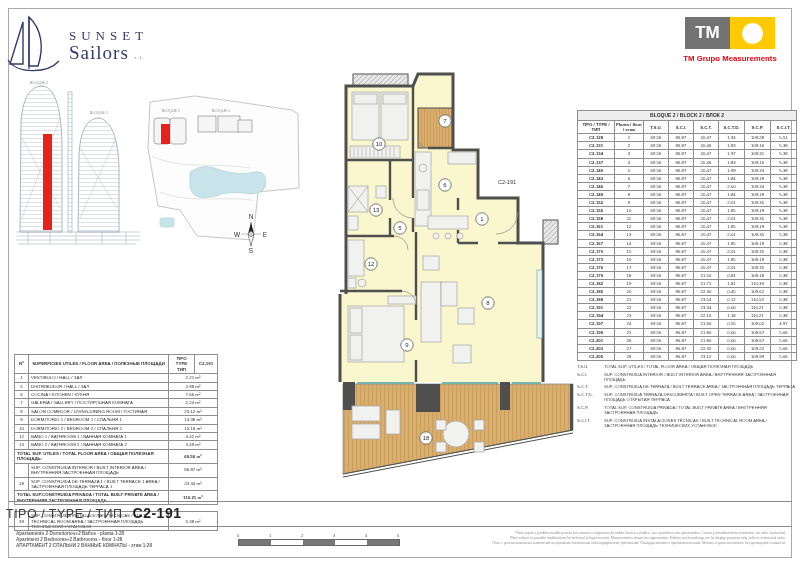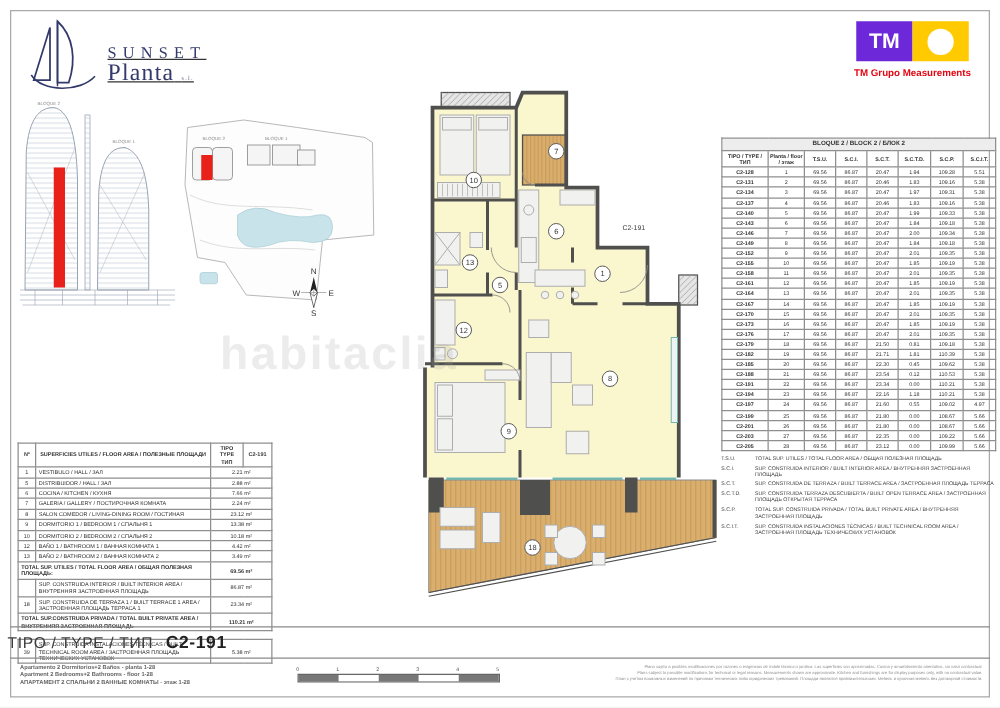--- a/index.html
+++ b/index.html
@@ -2,30 +2,30 @@
 <html><head>
 <meta charset="utf-8">
 <style>
   html,body{margin:0;padding:0;background:#e8e8e8;}
   .sheet{position:relative;width:800px;height:566px;background:#ffffff;overflow:hidden;
          font-family:"Liberation Sans",sans-serif;color:#333;}
   .frame{position:absolute;left:8px;top:8px;width:782px;height:548px;border:1px solid #a9a9a9;}
   .abs{position:absolute;}
 
   
-  #brand{left:22px;top:14px;display:flex;align-items:center;text-decoration:underline;}
+  #brand{left:5px;top:14px;display:flex;align-items:flex-start;}
   .brand-text{margin-left:6px;color:#333a6b;font-family:"Liberation Serif",serif;}
   .brand-top{font-size:13px;letter-spacing:5px;margin-top:14px;}
   .brand-bottom{font-size:19px;letter-spacing:1px;margin-top:-2px;}
   .brand-suffix{font-size:5px;color:#6b6f8d;vertical-align:baseline;}
 
   
   #tm{left:682px;top:17px;width:96px;text-align:center;}
   .tm-squares{display:flex;justify-content:center;}
-  .tm-red{width:45px;height:32px;background:#6d28d9;color:#fff;font-weight:bold;
+  .tm-red{width:45px;height:32px;background:#737373;color:#fff;font-weight:bold;
           font-size:17px;line-height:32px;text-align:center;letter-spacing:0;}
   .tm-yellow{width:45px;height:32px;background:#FFCB00;display:flex;align-items:center;justify-content:center;}
   .tm-dot{width:21px;height:21px;border-radius:50%;background:#fff;}
   .tm-tagline{margin-top:5px;font-size:7.8px;font-weight:bold;color:#E30613;white-space:nowrap;}
 
   
   svg text{font-family:"Liberation Sans",sans-serif;}
   .rc{fill:#fff;stroke:#5a5a5a;stroke-width:0.8;}
   .rct{font-size:6px;text-anchor:middle;fill:#333;}
   .tiny-lbl{font-size:3.6px;fill:#8a8a8a;}
@@ -84,21 +84,21 @@
 
   <div id="brand" class="abs">
     <svg width="58" height="62" viewBox="0 0 58 62">
       <path d="M18,8 L18,50 L5,50 Z" fill="none" stroke="#333a6b" stroke-width="1.4"></path>
       <path d="M24,3 C37,15 39,34 33,52 L24,52 Z" fill="none" stroke="#333a6b" stroke-width="1.4"></path>
       <line x1="24" y1="3" x2="24" y2="55" stroke="#333a6b" stroke-width="1.2"></line>
       <path d="M3,46 C12,60 42,60 54,47" fill="none" stroke="#333a6b" stroke-width="1.3"></path>
     </svg>
     <div class="brand-text">
       <div class="brand-top">SUNSET</div>
-      <div class="brand-bottom"><span>Planta</span> <span class="brand-suffix">s.l.</span></div>
+      <div class="brand-bottom"><span>Sailors</span> <span class="brand-suffix">s.l.</span></div>
     </div>
   </div>
 
   <div id="tm" class="abs">
     <div class="tm-squares">
       <div class="tm-red">TM</div>
       <div class="tm-yellow">
           <div class="tm-dot"></div>
         </div>
     </div>
@@ -141,21 +141,20 @@
     <line x1="18" y1="12" x2="18" y2="36" stroke="#999" stroke-width="0.6"></line>
     <line x1="8" y1="24" x2="28" y2="24" stroke="#999" stroke-width="0.6"></line>
     <polygon points="18,12 21,24 18,21 15,24" fill="#222"></polygon>
     <polygon points="18,36 21,24 18,27 15,24" fill="#fff" stroke="#222" stroke-width="0.5"></polygon>
     <text x="18" y="9" font-size="6.5" text-anchor="middle" fill="#333">N</text>
     <text x="4" y="26.5" font-size="6.5" text-anchor="middle" fill="#333">W</text>
     <text x="32" y="26.5" font-size="6.5" text-anchor="middle" fill="#333">E</text>
     <text x="18" y="43" font-size="6.5" text-anchor="middle" fill="#333">S</text>
   </svg>
 
-  <div id="watermark" class="abs">habitaclia</div>
 
   <svg class="abs" style="left:328px;top:70px;" width="252" height="436" viewBox="0 0 252 436">
     <defs>
       <pattern id="pvdeck" width="3" height="6" patternUnits="userSpaceOnUse">
         <rect width="3" height="6" fill="#D9AE6E"></rect>
           <line x1="0.6" y1="0" x2="0.6" y2="6" stroke="#C2954F" stroke-width="0.7"></line>
       </pattern>
       <pattern id="pvterr" width="4" height="8" patternUnits="userSpaceOnUse">
         <rect width="4" height="8" fill="#D9AE6E"></rect>
           <line x1="0.6" y1="0" x2="0.6" y2="8" stroke="#C79B54" stroke-width="0.8"></line>

